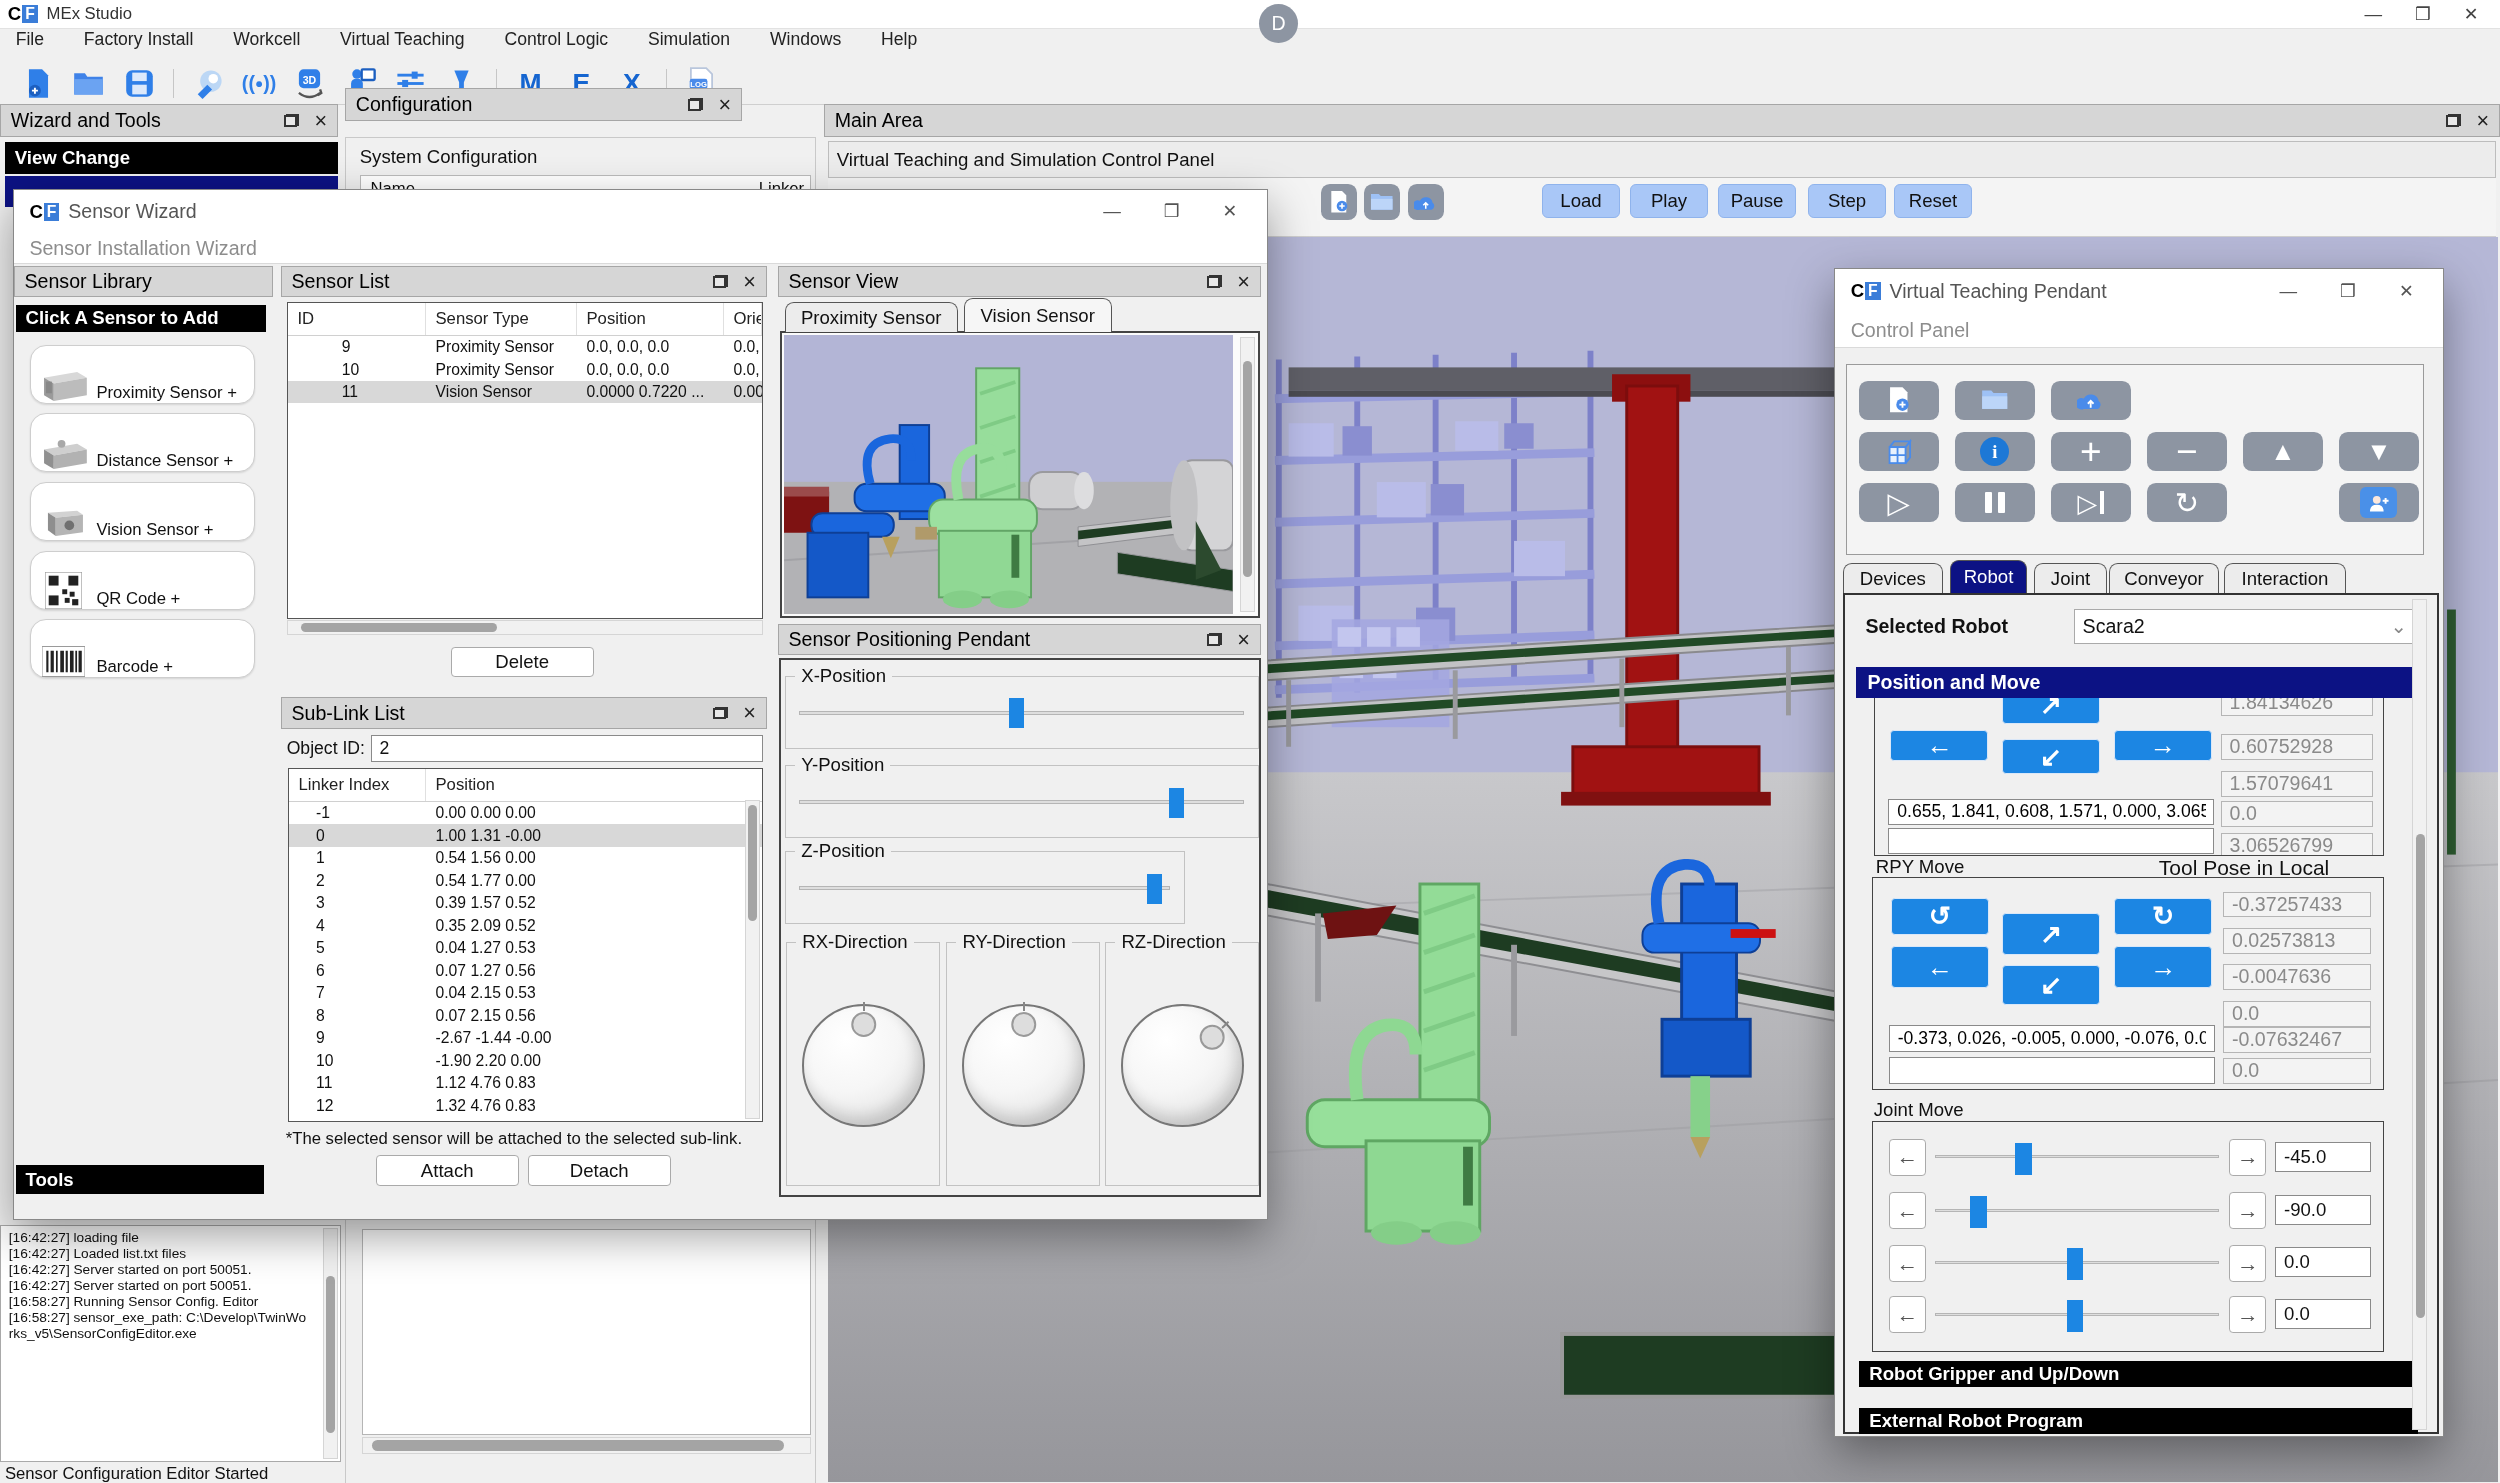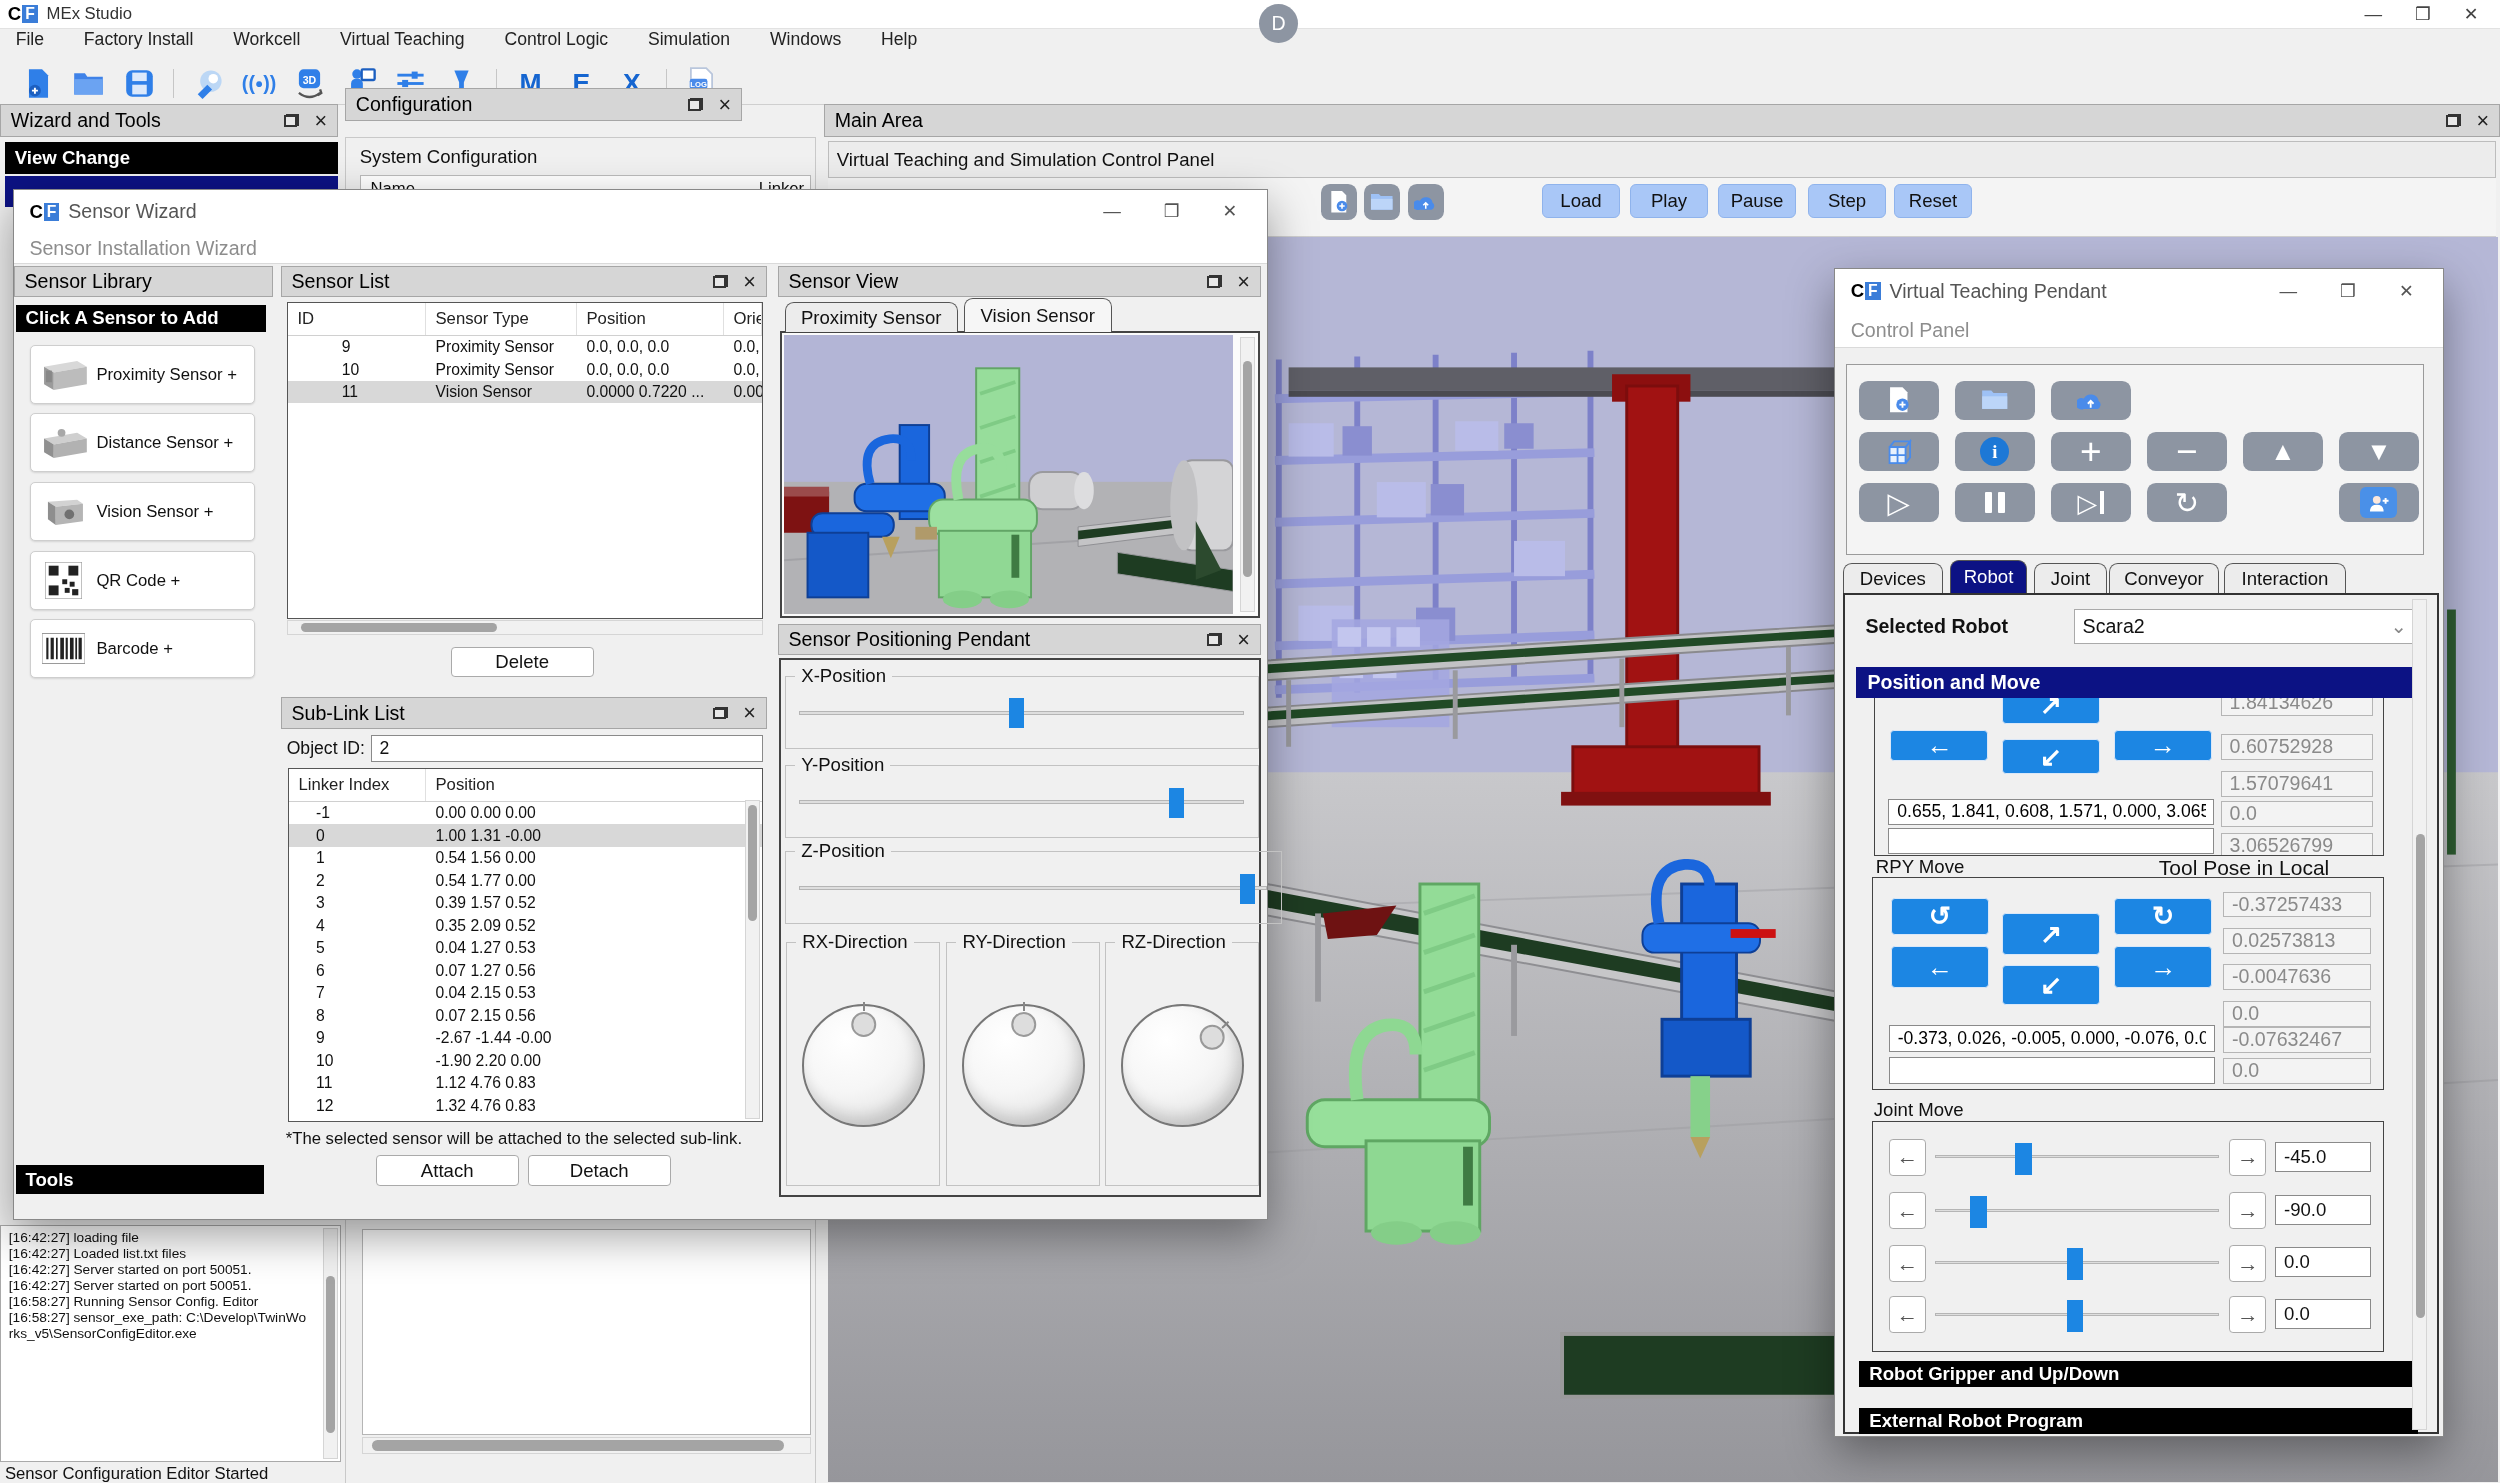--- a/index.html
+++ b/index.html
@@ -55,21 +55,21 @@
 .dial .tick{position:absolute;left:50%;top:-3.9px;width:2px;height:8.8px;background:#888;transform:translateX(-50%)}
 .tab{position:absolute;border:1px solid #555;border-bottom:none;border-radius:8.8px 8.8px 0 0;background:#ececec;font-size:18.6px;display:flex;align-items:center;justify-content:center;z-index:3}
 .tab.act{background:#f6f6f6}
 .tab.navy{background:#0c1284;color:#fff;font-weight:normal}
 .sbv{position:absolute;background:#f1f1f1;border:1px solid #d5d5d5}
 .sbth{position:absolute;background:#a4a4a4;border-radius:5.9px}
 .note{font-size:16.7px;color:#111;white-space:nowrap}
 .pbar{width:6.9px;height:21.6px;background:#fff;display:inline-block;margin:0 2.9px;border-radius:1px}
 .stepbar{width:3.9px;height:23.5px;background:#fff;display:inline-block;margin-left:2.9px}
 .loglines{font-size:13.7px;line-height:16px;color:#111;word-break:break-all;padding:3.9px 7.8px}
-.libitem{position:absolute;left:16.7px;width:225px;height:59px;background:#fff;border:1px solid #cecece;border-radius:5px;display:flex;align-items:center;box-shadow:0 1px 2px rgba(0,0,0,.12)}
+.libitem{position:absolute;left:16.7px;width:225px;height:59px;background:#fff;border:1px solid #cecece;border-radius:16px;display:flex;align-items:flex-end;box-shadow:0 1px 2px rgba(0,0,0,.12)}
 .libitem .img{width:65px;display:flex;justify-content:center}
 .libitem .lbl{font-size:16.7px}
 .ghost{position:absolute;top:182px;width:39px;height:37px;background:#8d95a2;border-radius:7.8px}
 </style>
 </head>
 <body>
 
 <div class="abs titlebar">
   <span class="logo">
       <b>C</b>
@@ -666,21 +666,21 @@
           <div class="hd" style="left: 49%;"></div>
       </div>
     </div>
     <div class="gbox" style="left:3.9px;top:105px;width:474px;height:73px">
       <span class="glabel">Y-Position</span>
       <div class="sl" style="left:13.7px;right:13.7px;top:21.6px;height:30px">
         <div class="track"></div>
           <div class="hd" style="left: 85%;"></div>
       </div>
     </div>
-    <div class="gbox" style="left:3.9px;top:191px;width:497px;height:73px">
+    <div class="gbox" style="left:3.9px;top:191px;width:400px;height:73px">
       <span class="glabel">Z-Position</span>
       <div class="sl" style="left:13.7px;right:13.7px;top:21.6px;height:30px">
         <div class="track"></div>
           <div class="hd" style="left: 96%;"></div>
       </div>
     </div>
     <div class="gbox" style="left:4.9px;top:282px;width:154px;height:244px">
       <span class="glabel">RX-Direction</span>
       <div class="dial" style="left:15.7px;top:61px">
         <div class="rot" style="transform: rotate(0deg);">

